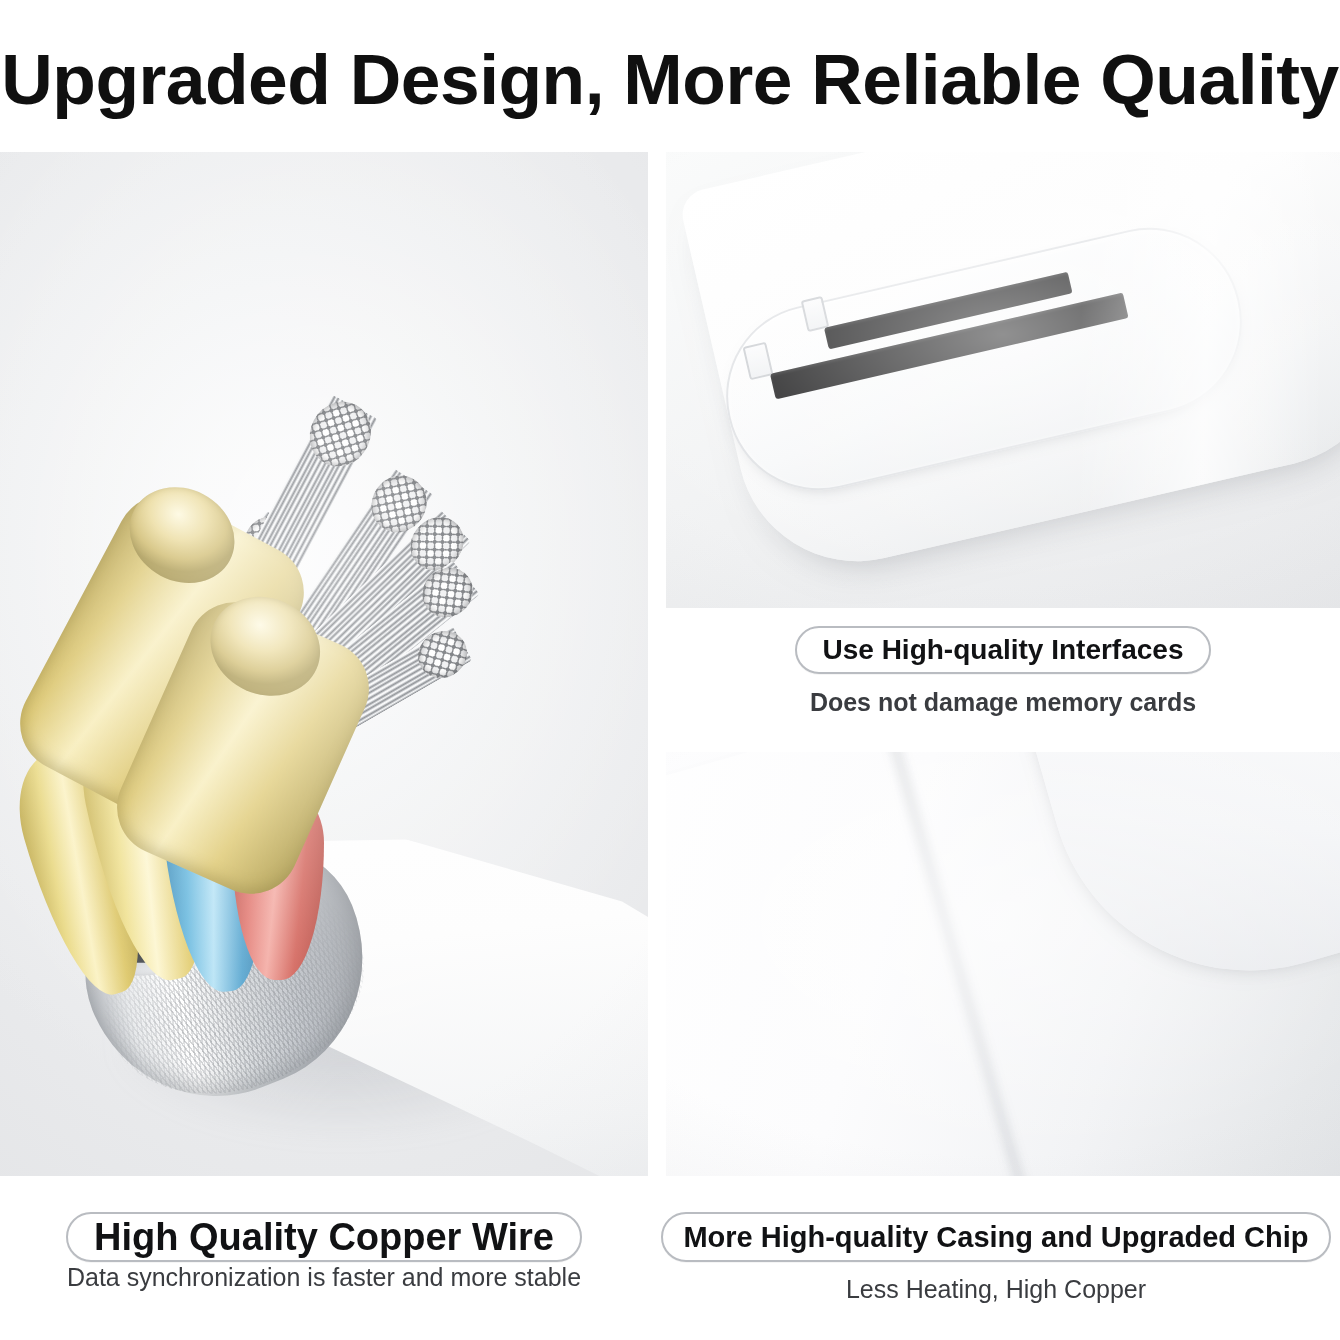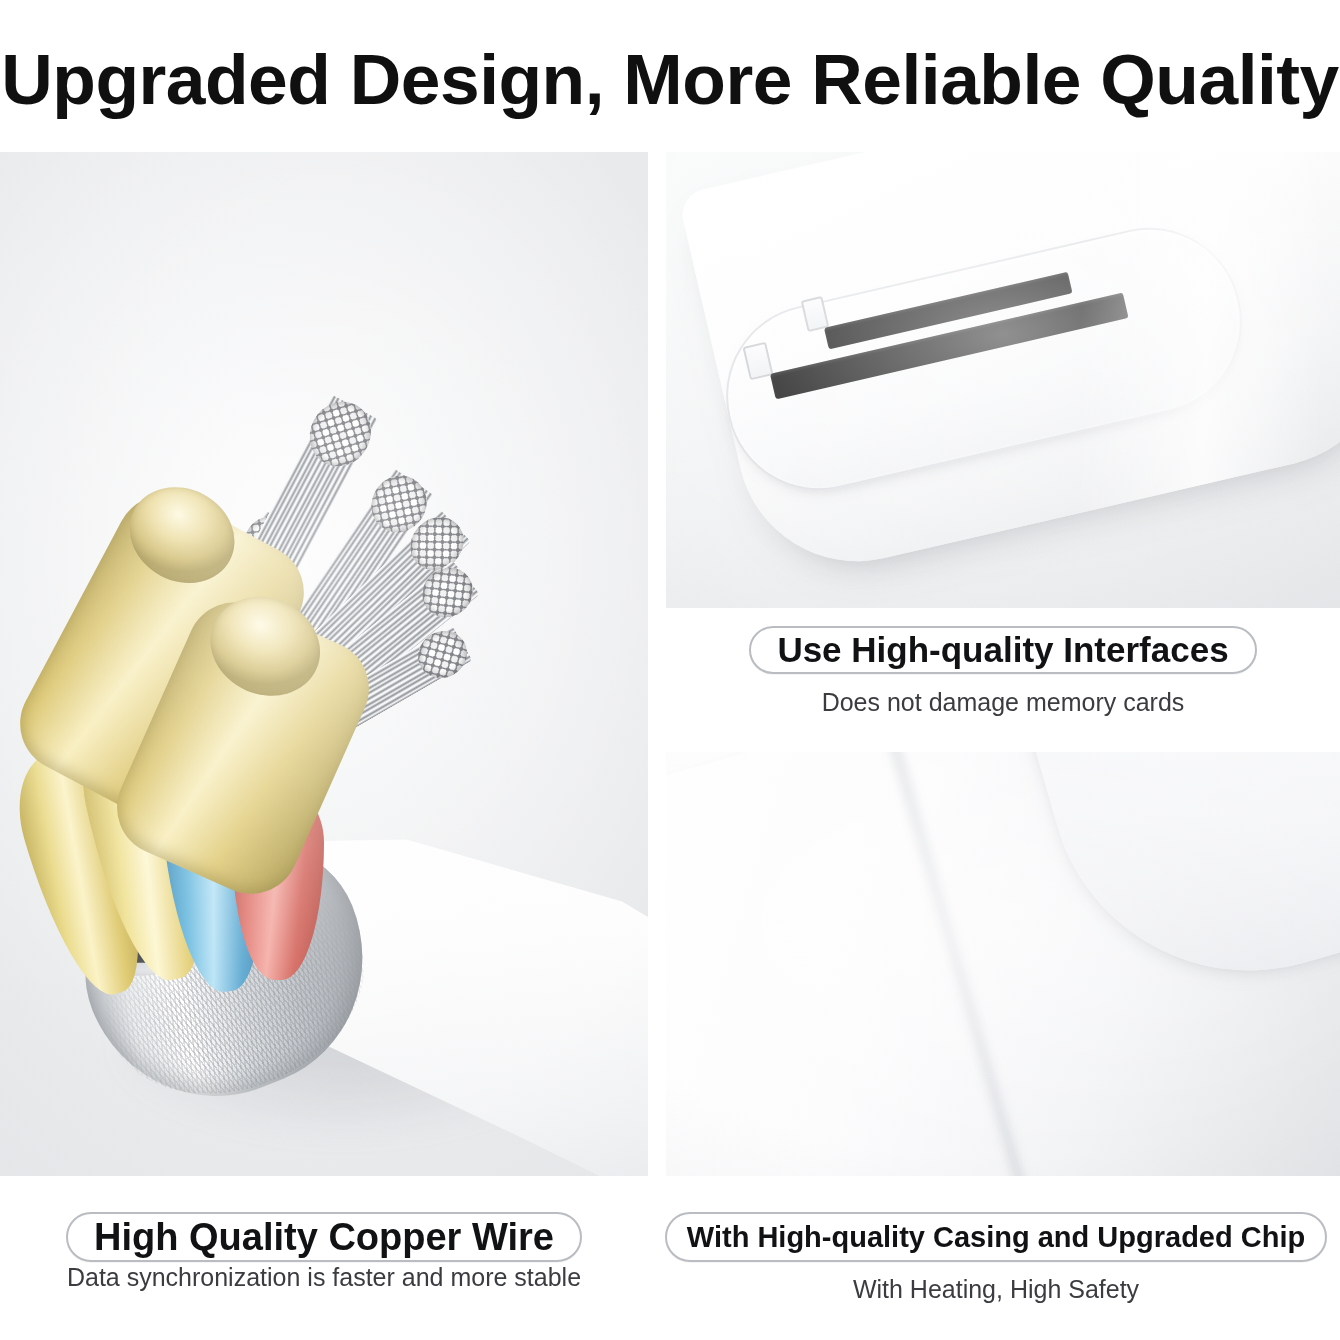--- a/index.html
+++ b/index.html
@@ -233,22 +233,22 @@
   .pill{
     display:inline-flex;align-items:center;justify-content:center;
     border:2px solid #b9bcc1;border-radius:999px;background:#ffffff;
     color:#111214;font-weight:700;white-space:nowrap;
     box-shadow:0 1px 0 rgba(0,0,0,.04);
   }
   .sub{color:#3a3c40;font-weight:400;white-space:nowrap;}
 
   
   #cap-interfaces{left:666px;top:626px;width:674px;}
-  #cap-interfaces .pill{height:44px;padding:0 26px;font-size:35px;}
-  #cap-interfaces .sub{margin-top:14px;font-size:25px;}
+  #cap-interfaces .pill{height:44px;padding:0 26px;font-size:28px;}
+  #cap-interfaces .sub{margin-top:14px;font-size:25px;font-weight:bold;}
 
   
   #cap-copper{left:0;top:1212px;width:648px;}
   #cap-copper .pill{height:46px;padding:0 26px;font-size:38px;}
   #cap-copper .sub{margin-top:1px;font-size:25px;}
 
   
   #cap-casing{left:652px;top:1212px;width:688px;}
   #cap-casing .pill{height:46px;padding:0 20px;font-size:29px;}
   #cap-casing .sub{margin-top:13px;font-size:25px;}
@@ -343,17 +343,17 @@
     <div class="casing-edge"></div>
     <div class="vign"></div>
   </div>
 
   <div class="caption" id="cap-copper">
     <div class="pill">High Quality Copper Wire</div>
     <div class="sub">Data synchronization is faster and more stable</div>
   </div>
 
   <div class="caption" id="cap-casing">
-    <div class="pill">With High-quality Casing and Upgraded Chip</div>
-    <div class="sub">With Heating, High Safety</div>
+    <div class="pill">More High-quality Casing and Upgraded Chip</div>
+    <div class="sub">Less Heating, High Copper</div>
   </div>
 
 </div>
 
 </body></html>

